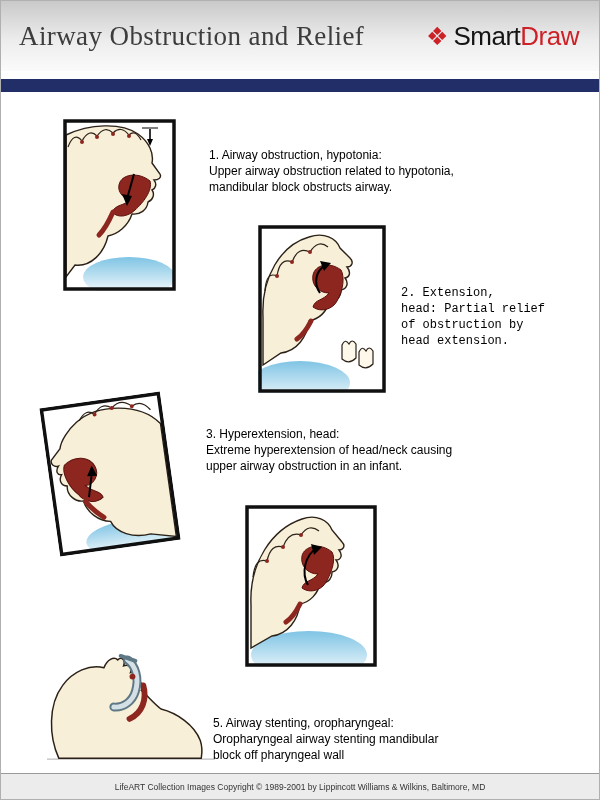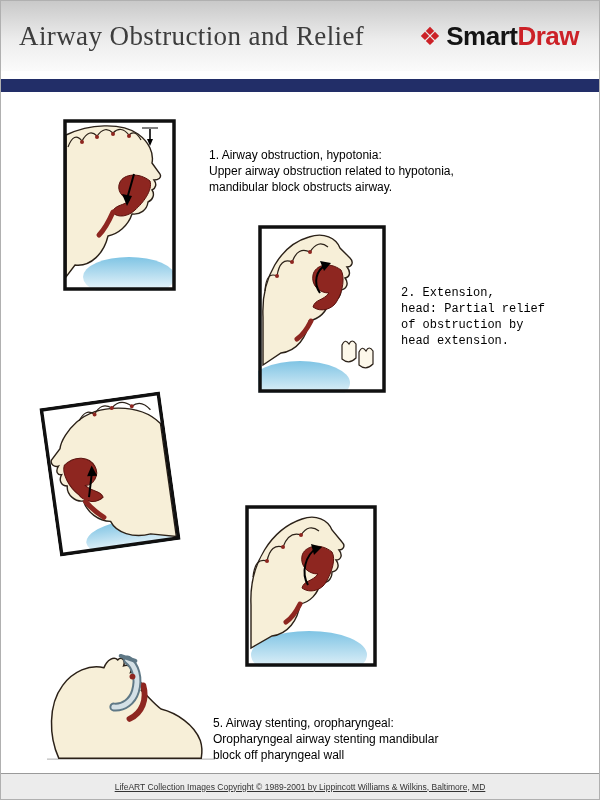--- a/index.html
+++ b/index.html
@@ -14,21 +14,21 @@
     background:linear-gradient(180deg,#c9c9c9 0%, #ececec 55%, #fbfbfb 100%);
     display:flex; align-items:center; justify-content:space-between;
     padding:0 20px 0 18px;
   }
   .title {
     font-family:"Liberation Serif", serif;
     font-size:27px; color:#3d3d3d; letter-spacing:.4px;
   }
   .logo { display:flex; align-items:center; gap:5px; }
   .logo-icon { color:#cc2127; font-size:25px; line-height:1; }
-  .logo-text { font-size:26px; font-weight:bold; letter-spacing:-0.5px; }
+  .logo-text { font-size:26px; font-weight:normal; letter-spacing:-0.5px; }
   .logo-smart { color:#141414; }
   .logo-draw { color:#cc2127; }
   .navy-bar { position:absolute; top:78px; left:0; width:100%; height:13px; background:#222e68; }
 
   .caption {
     position:absolute; font-size:12px; line-height:1.33; color:#000;
     white-space:pre-line;
   }
   .c1 { left:208px; top:147px; width:335px; }
   .c2 { left:400px; top:285px; width:165px;font-family:Liberation Mono, monospace; }
@@ -40,21 +40,21 @@
   .i1 { left:62px;  top:118px; width:113px; height:172px; }
   .i2 { left:257px; top:224px; width:128px; height:168px; }
   .i3 { left:48px;  top:398px; width:122px; height:150px; transform:rotate(-8deg); }
   .i4 { left:244px; top:504px; width:132px; height:162px; }
   .i5 { left:44px;  top:646px; width:172px; height:125px; }
 
   .footer {
     position:absolute; left:0; bottom:0; width:100%; height:26px;
     background:#ececec; border-top:1px solid #9a9a9a;
     display:flex; align-items:center; justify-content:center;
-    font-size:8.5px; color:#333;text-decoration:underline;
+    font-size:8.5px; color:#333;
   }
 </style>
 </head>
 <body>
 
 <div class="page">
 
   <div class="header">
     <div class="title">Airway Obstruction and Relief</div>
     <div class="logo">
@@ -132,20 +132,23 @@
     <path d="M38,18 Q46,6 54,14 Q62,2 72,10 Q82,1 92,11 Q102,5 110,17" fill="none" stroke="#2b2118" stroke-width="1.2"></path>
     <circle cx="54" cy="14" r="2" fill="#8e2620"></circle>
     <circle cx="72" cy="10" r="2" fill="#8e2620"></circle>
     <circle cx="92" cy="11" r="2" fill="#8e2620"></circle>
     <path d="M17,60 C29,51 43,55 47,65 C51,75 43,83 35,83 C41,91 49,89 51,97 C43,103 31,99 27,91 C19,83 13,68 17,60 Z" fill="#8e2620" stroke="#5a120e" stroke-width="1"></path>
     <path d="M33,99 C38,107 43,112 49,117" stroke="#8e2620" stroke-width="5" fill="none" stroke-linecap="round"></path>
     <line x1="37" y1="95" x2="43" y2="72" stroke="#000" stroke-width="2"></line>
     <polygon points="38,74 44,64 48,75" fill="#000"></polygon>
     <rect x="2" y="2" width="118" height="146" fill="none" stroke="#101010" stroke-width="3.5"></rect>
   </svg>
+  <div class="caption c3">3. Hyperextension, head:
+Extreme hyperextension of head/neck causing
+upper airway obstruction in an infant.</div>
 
   <svg class="illus i4" viewBox="0 0 132 162">
     <defs>
       <linearGradient id="cush4" x1="0" y1="0" x2="0" y2="1">
         <stop offset="0" stop-color="#7fc4e4"></stop>
           <stop offset="1" stop-color="#ffffff"></stop>
       </linearGradient>
     </defs>
     <rect x="2" y="2" width="128" height="158" fill="#ffffff"></rect>
     <ellipse cx="64" cy="150" rx="58" ry="24" fill="url(#cush4)"></ellipse>

